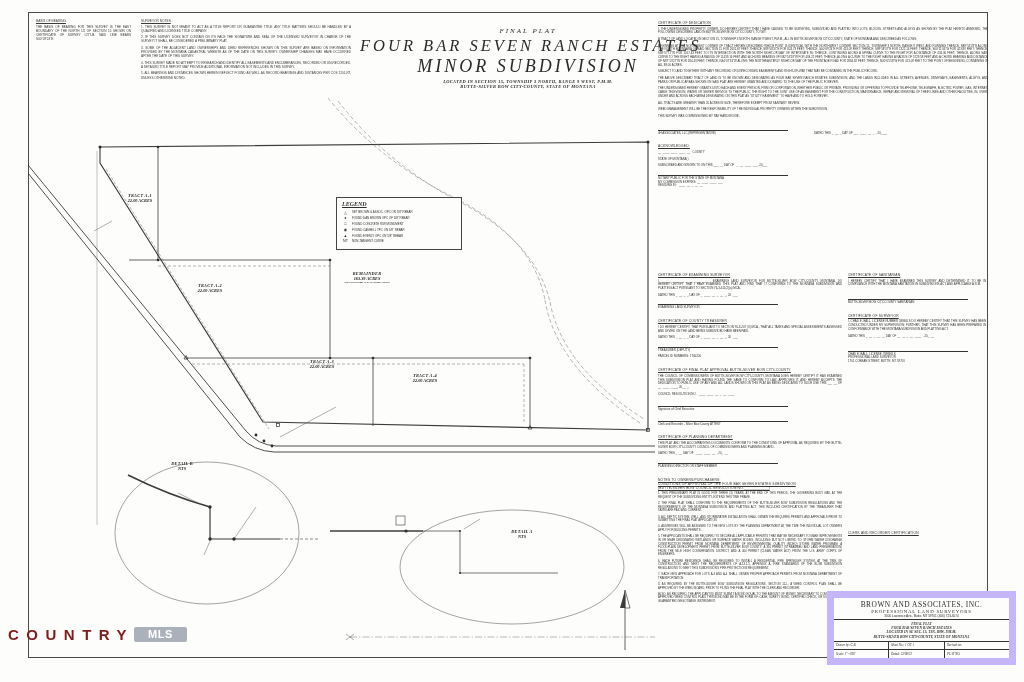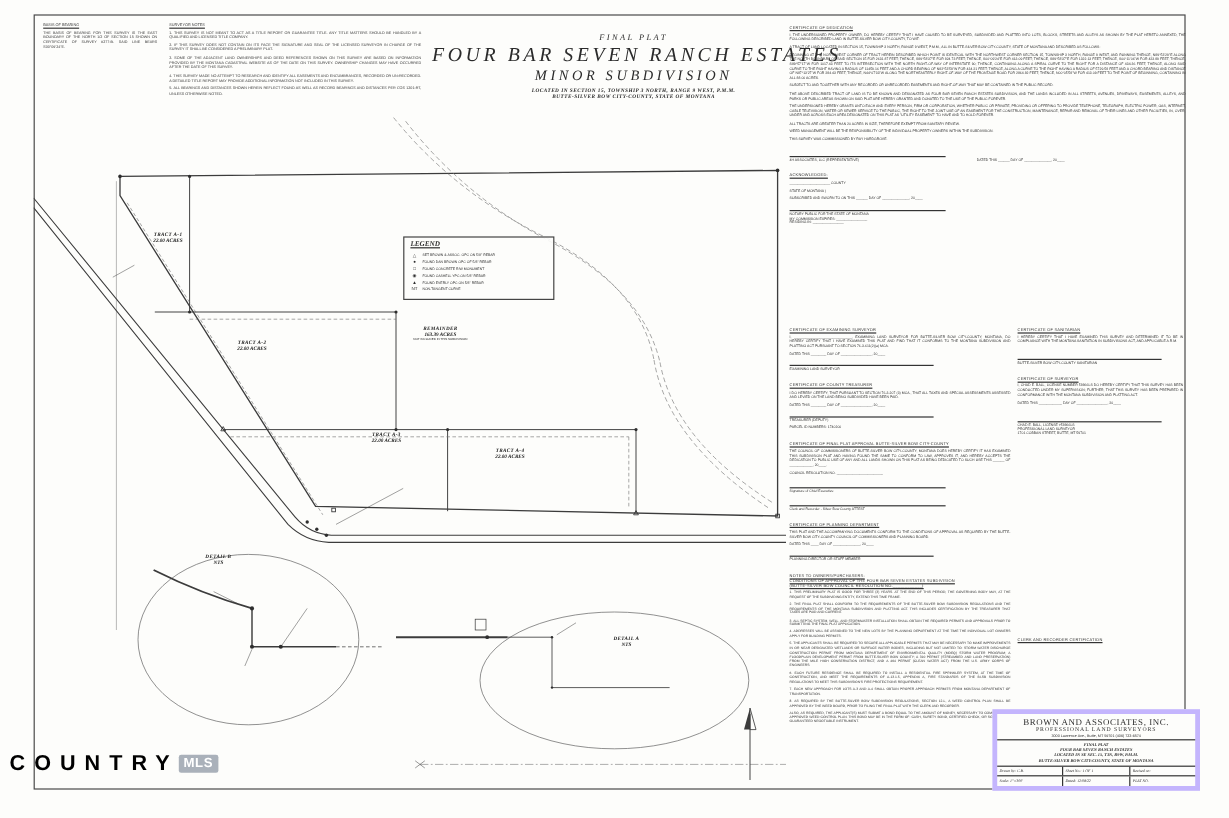--- a/index.html
+++ b/index.html
@@ -14,21 +14,21 @@
   .nb .nh { text-decoration:underline; margin-bottom:1.5px; font-size:3.2px; }
   .basis { width:96px; }
   .snotes { width:212px; }
   .snotes p { margin-bottom:2.5px; text-align:justify; }
 
   
   .main-title { position:absolute; left:360px; top:27px; width:336px; text-align:center;
     font-family:"Liberation Serif", serif; font-style:italic; color:#2b2b2b; }
   .mt1 { font-size:7px; letter-spacing:2px; }
   .mt2 { font-size:16.5px; letter-spacing:3px; margin-top:1px; white-space:nowrap; }
-  .mt3 { font-size:12px; letter-spacing:3px; }
+  .mt3 { font-size:18px; letter-spacing:3px; }
   .mt4 { font-size:4.4px; font-weight:bold; letter-spacing:.4px; margin-top:2px; }
   .mt5 { font-size:4.4px; font-weight:bold; letter-spacing:.4px; }
 
   
   .legend { position:absolute; left:336px; top:197px; width:126px; border:.8px solid #444; padding:3px 4px 4px 5px; background:rgba(253,253,251,.9); }
   .legend .lh { font-family:"Liberation Serif", serif; font-style:italic; font-weight:bold; font-size:6px; text-decoration:underline; margin-bottom:2.5px; }
   .lrow { display:flex; align-items:center; gap:3px; margin-bottom:1.6px; }
   .lsym { width:7px; font-size:3.8px; text-align:center; flex:none; }
   .llab { font-size:2.9px; white-space:nowrap; }
 
@@ -49,40 +49,40 @@
   .j { text-align:justify; }
   .sl { border-bottom:.6px solid #333; height:5px; margin-bottom:1px; } .w120 { width:120px; } .w130 { width:130px; }
   .sigrow { display:flex; gap:26px; margin-top:7px; align-items:flex-end; }
   .colA { left:658px; top:273px; width:184px; }
   .colB { left:848px; top:273px; width:138px; }
   .cert { margin-bottom:9px; }
   .clerk { left:848px; top:531px; width:140px; }
   .cond { font-size:2.8px; line-height:1.3; margin-bottom:2.6px; text-align:justify; }
 
   
-  .tblock { position:absolute; left:827px; top:591px; width:173px; border:4px solid #c4b5fd; background:#fdfdfb; font-family:"Liberation Serif", serif; }
+  .tblock { position:absolute; left:827px; top:591px; width:189px; border:7px solid #c4b5fd; background:#fdfdfb; font-family:"Liberation Serif", serif; }
   .tb-co { font-size:7.4px; letter-spacing:.5px; text-align:center; padding-top:1.5px; white-space:nowrap; }
   .tb-sub { font-size:4.8px; letter-spacing:.8px; text-align:center; }
   .tb-addr { font-size:3.1px; text-align:center; border-bottom:.8px solid #333; padding:.5px 0 1px; font-family:"Liberation Sans",sans-serif; }
   .tb-plat { border-bottom:.8px solid #333; text-align:center; font-style:italic; padding:1.5px 0; }
   .tb-plat div { font-size:3.6px; font-weight:bold; line-height:1.25; }
   .tb-row { display:flex; border-bottom:.8px solid #333; }
   .tb-row:last-child { border-bottom:none; }
   .tb-cell { font-size:3.2px; font-style:italic; padding:1.5px 2px 2px; border-right:.8px solid #333; white-space:nowrap; overflow:hidden; }
   .tb-cell:last-child { border-right:none; }
   .c1 { width:55px; } .c2 { width:56px; } .c3 { flex:1; }
 
   
   .logo { position:absolute; left:8px; top:625px; width:195px; height:57px; z-index:5; }
   .logo-row { display:flex; align-items:flex-end; }
   .logo-big, .logo-sky { font-size:33px; font-weight:800; color:#bcc1c9; letter-spacing:1px; line-height:.95; }
   .logo-mtn { width:64px; height:40px; flex:none; margin:0 1px; }
   .logo-row2 { display:flex; align-items:center; margin-top:1px; }
-  .logo-country { font-size:18px; font-weight:700; color:#000000; letter-spacing:7.5px; }
-  .logo-mls { background:#aab1ba; color:#fff; font-size:11px; font-weight:800; padding:1px 4px 2px; border-radius:2px; letter-spacing:.5px; }
+  .logo-country { font-size:15px; font-weight:700; color:#7f1d1d; letter-spacing:7.5px; }
+  .logo-mls { background:#aab1ba; color:#fff; font-size:11px; font-weight:800; padding:1px 14px 2px; border-radius:2px; letter-spacing:.5px; }
 </style>
 </head>
 <body>
 
 <div class="sheet">
   <div class="frame"></div>
 
   <div class="notes">
     <div class="nb basis">
       <div class="nh">BASIS OF BEARING</div>

